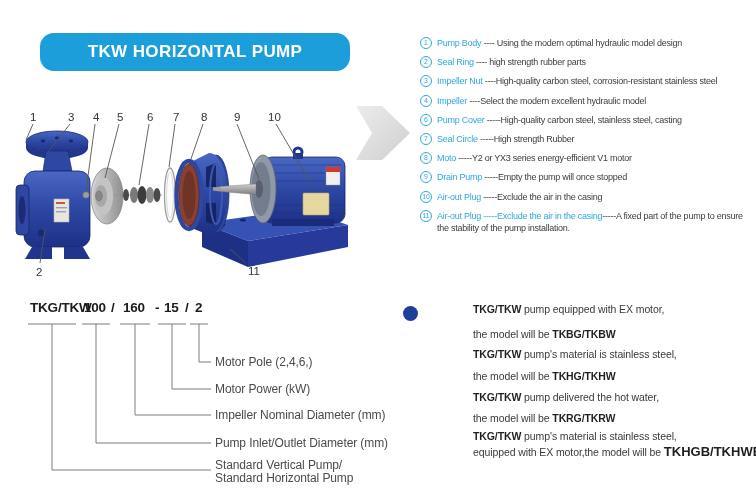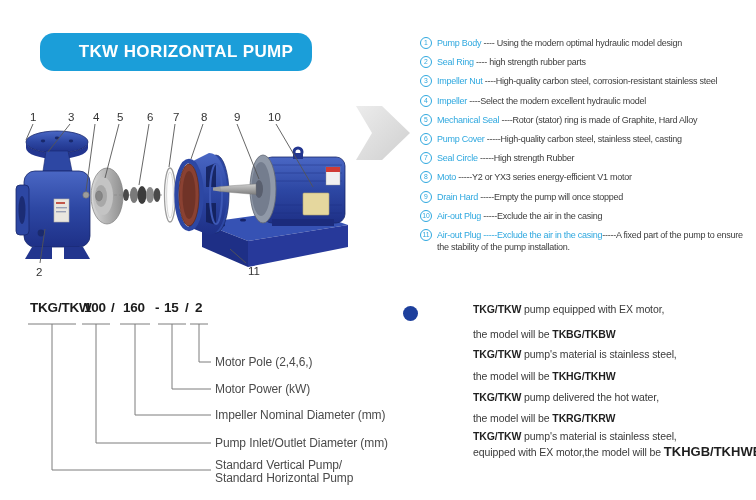--- a/index.html
+++ b/index.html
@@ -1,22 +1,22 @@
 <!DOCTYPE html>
 <html><head>
 <meta charset="utf-8">
 <style>
   html,body{margin:0;padding:0;}
   body{width:756px;height:500px;position:relative;background:#ffffff;overflow:hidden;
        font-family:"Liberation Sans", sans-serif;}
   .abs{position:absolute;}
 
   
-  .banner{left:40px;top:33px;width:252px;height:38px;background:#1b9ed9;border-radius:14px;
-          display:flex;align-items:center;justify-content:center;padding-left:20px;}
+  .banner{left:40px;top:33px;width:310px;height:38px;background:#1b9ed9;border-radius:14px;
+          display:flex;align-items:center;justify-content:center;}
   .banner span{color:#fff;font-size:17px;font-weight:bold;letter-spacing:.4px;}
 
   
   .plist{left:420px;top:37px;width:332px;}
   .pl-item{display:flex;align-items:flex-start;margin-bottom:7.2px;font-size:9px;
            letter-spacing:-0.25px;line-height:12px;white-space:nowrap;}
   .pl-item.wrap{white-space:normal;}
   .pl-num{flex:0 0 auto;width:10px;height:10px;border:1px solid #2fa8df;border-radius:50%;
           color:#2fa8df;font-size:6.8px;display:flex;align-items:center;justify-content:center;
           margin-right:5px;margin-top:0px;letter-spacing:0;}
@@ -191,38 +191,34 @@
   </div>
   <div class="pl-item">
     <span class="pl-num">3</span>
     <span class="pl-text"><span class="pl-name">Impeller Nut</span><span class="pl-name"></span><span class="pl-desc"> ----High-quality carbon steel, corrosion-resistant stainless steel</span></span>
   </div>
   <div class="pl-item">
     <span class="pl-num">4</span>
     <span class="pl-text"><span class="pl-name">Impeller</span><span class="pl-name"></span><span class="pl-desc"> ----Select the modern excellent hydraulic model</span></span>
   </div>
   <div class="pl-item">
-    <span class="pl-num">5</span>
-    <span class="pl-text"><span class="pl-name">Mechanical Seal</span><span class="pl-name"></span><span class="pl-desc"> ----Rotor (stator) ring is made of Graphite, Hard Alloy</span></span>
-  </div>
-  <div class="pl-item">
     <span class="pl-num">6</span>
     <span class="pl-text"><span class="pl-name">Pump Cover</span><span class="pl-name"></span><span class="pl-desc"> -----High-quality carbon steel, stainless steel, casting</span></span>
   </div>
   <div class="pl-item">
     <span class="pl-num">7</span>
     <span class="pl-text"><span class="pl-name">Seal Circle</span><span class="pl-name"></span><span class="pl-desc"> -----High strength Rubber</span></span>
   </div>
   <div class="pl-item">
     <span class="pl-num">8</span>
     <span class="pl-text"><span class="pl-name">Moto</span><span class="pl-name"></span><span class="pl-desc"> -----Y2 or YX3 series energy-efficient V1 motor</span></span>
   </div>
   <div class="pl-item">
     <span class="pl-num">9</span>
-    <span class="pl-text"><span class="pl-name">Drain Hard</span><span class="pl-name"></span><span class="pl-desc"> -----Empty the pump will once stopped</span></span>
+    <span class="pl-text"><span class="pl-name">Drain Pump</span><span class="pl-name"></span><span class="pl-desc"> -----Empty the pump will once stopped</span></span>
   </div>
   <div class="pl-item">
     <span class="pl-num">10</span>
     <span class="pl-text"><span class="pl-name">Air-out Plug</span><span class="pl-name"></span><span class="pl-desc"> -----Exclude the air in the casing</span></span>
   </div>
   <div class="pl-item wrap">
     <span class="pl-num">11</span>
     <span class="pl-text"><span class="pl-name">Air-out Plug</span><span class="pl-name"> -----Exclude the air in the casing</span><span class="pl-desc">-----A fixed part of the pump to ensure the stability of the pump installation.</span></span>
   </div>
 </div>

